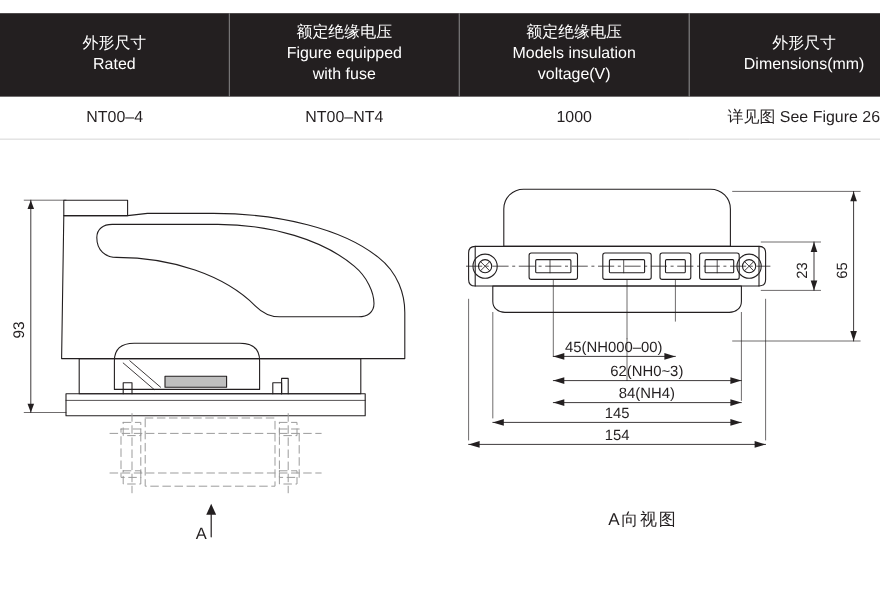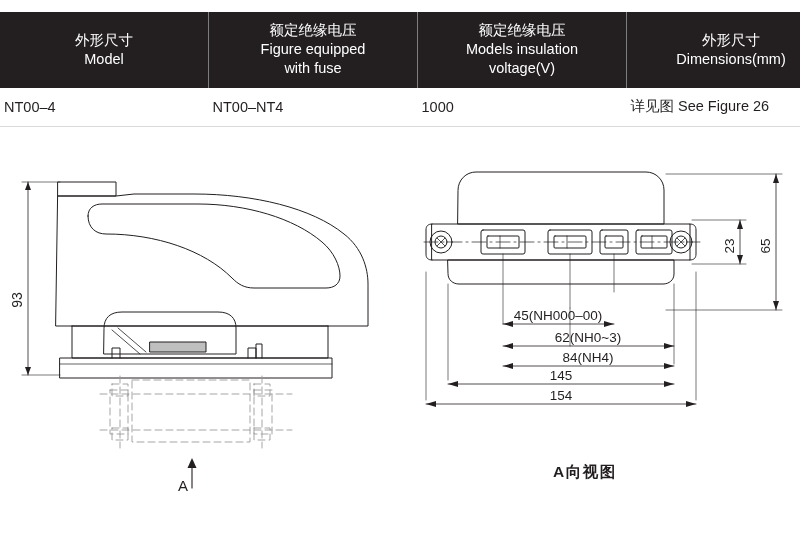--- a/index.html
+++ b/index.html
@@ -32,21 +32,21 @@
     font-size: 14.5px;
     line-height: 1.32;
     padding: 9px 4px 10px 4px;
     text-align: center;
     vertical-align: middle;
     border-right: 1px solid #7d7d7d;
   }
   .spec-table th:last-child { border-right: none; }
   .spec-table td {
     font-size: 14.5px;
-    text-align: left;
+    text-align: center;
     padding: 9px 4px 10px 4px;
     color: #231f20;
     background: #ffffff;
     border-bottom: 1px solid #d9d9d9;
   }
   .th-line { display: block; }
 
   
   .drawing {
     position: absolute;
@@ -63,32 +63,31 @@
     top: 345px;
     font-size: 15px;
     letter-spacing: .5px;
   }
   .cap-right {
     position: absolute;
     left: 553px;
     top: 330px;
     font-size: 15.5px;
     letter-spacing: 1.5px;
-    font-weight: bold;
   }
 </style>
 </head>
 <body>
 
 <table class="spec-table">
   <thead>
     <tr>
       <th style="width:200px">
         <span class="th-line">外形尺寸</span>
-        <span class="th-line">Model</span>
+        <span class="th-line">Rated</span>
       </th>
       <th style="width:200px">
         <span class="th-line">额定绝缘电压</span>
         <span class="th-line">Figure equipped</span>
         <span class="th-line">with fuse</span>
       </th>
       <th style="width:200px">
         <span class="th-line">额定绝缘电压</span>
         <span class="th-line">Models insulation</span>
         <span class="th-line">voltage(V)</span>

